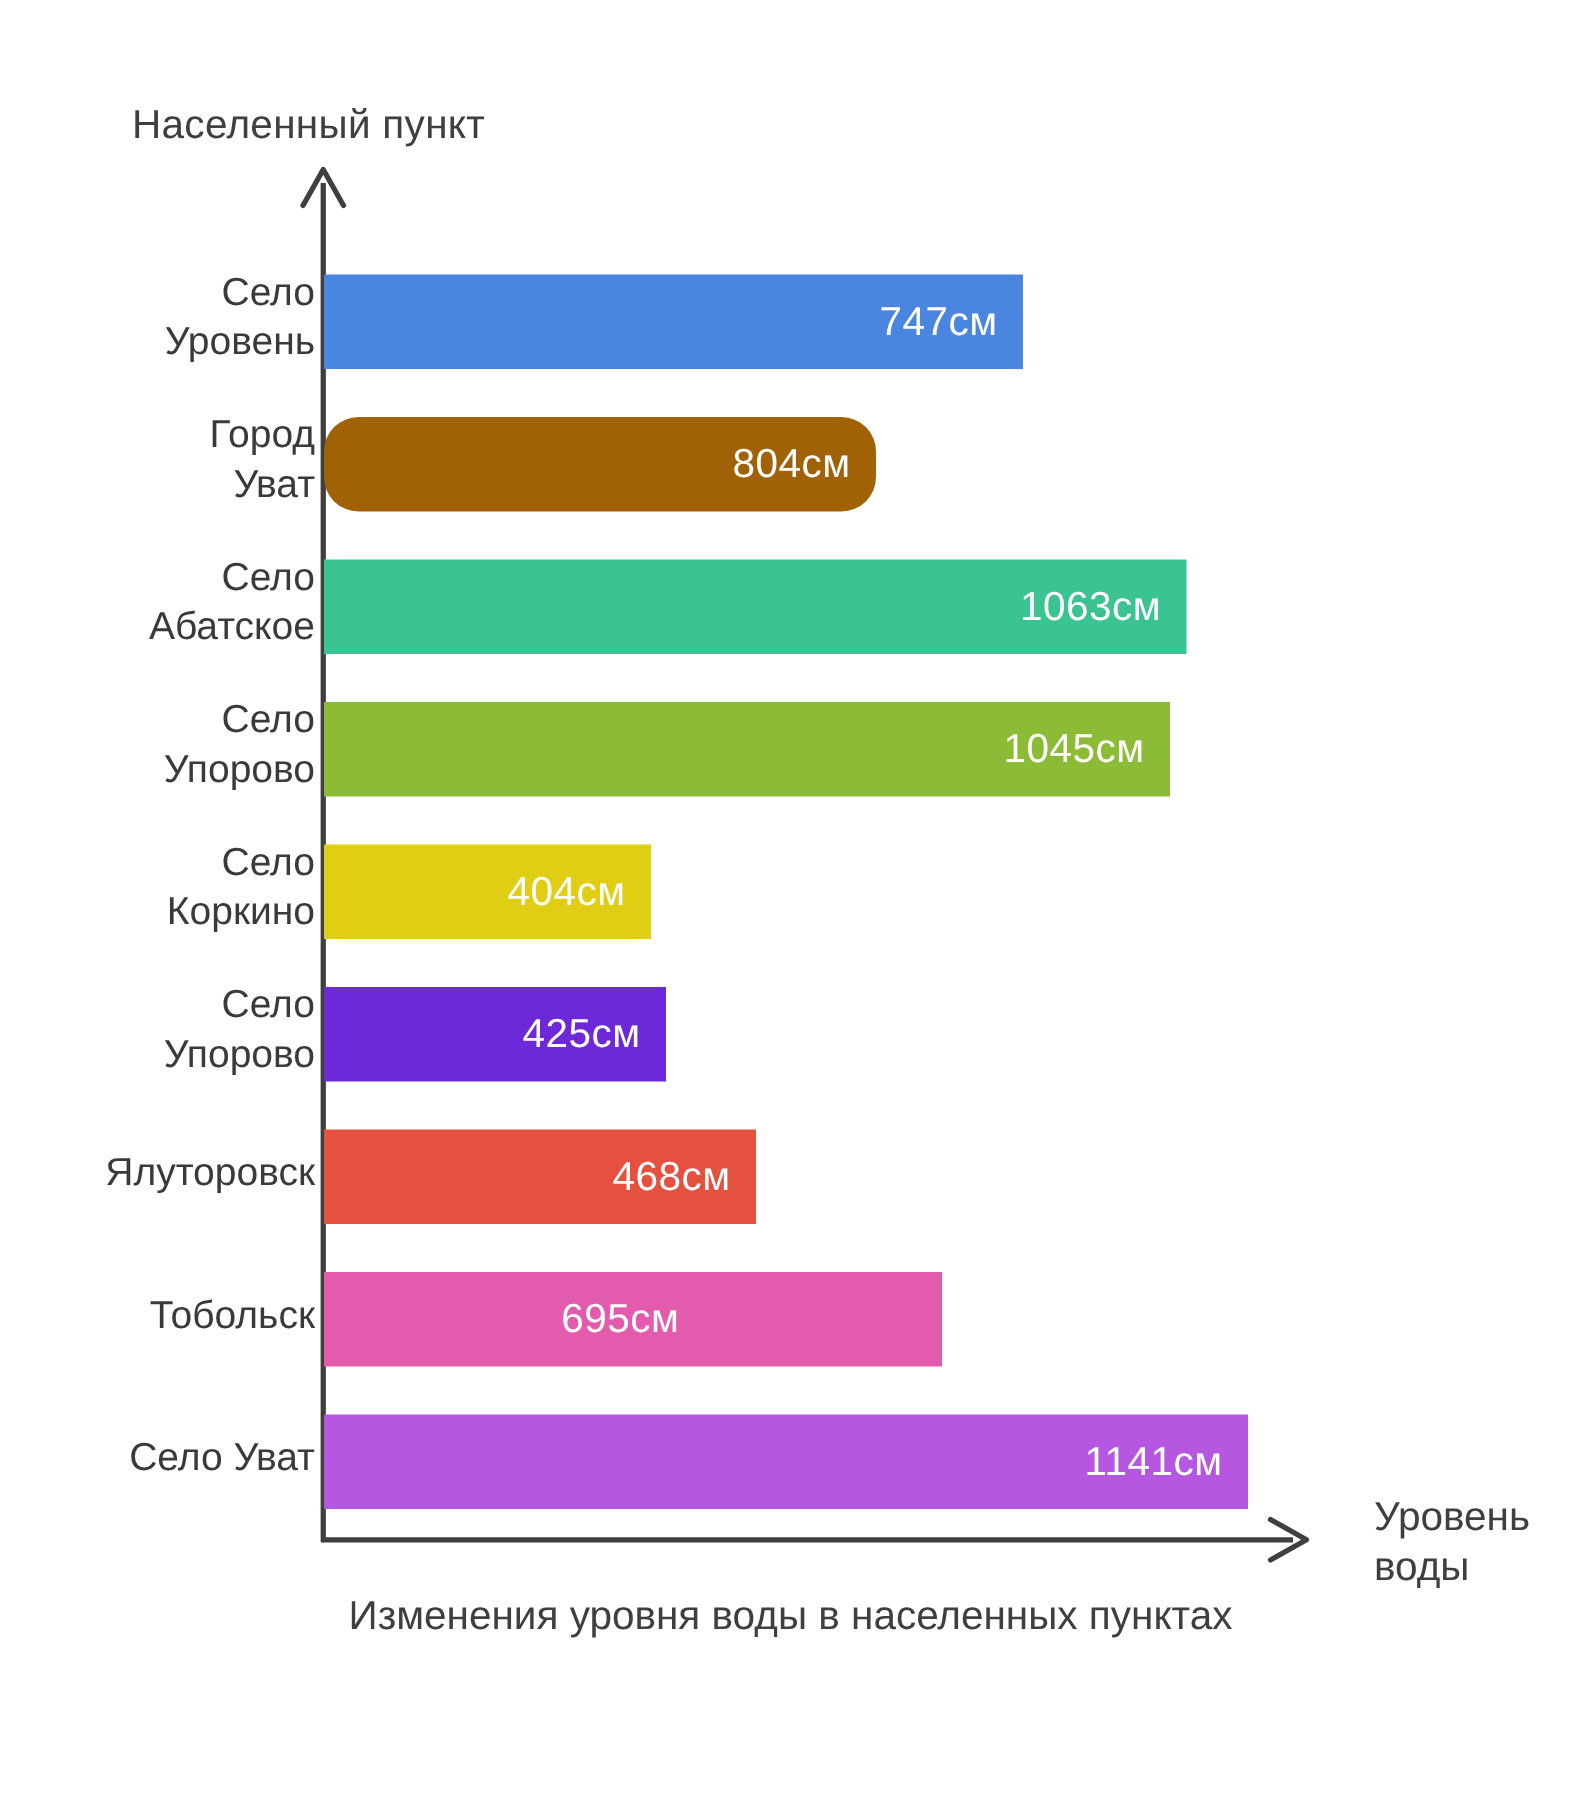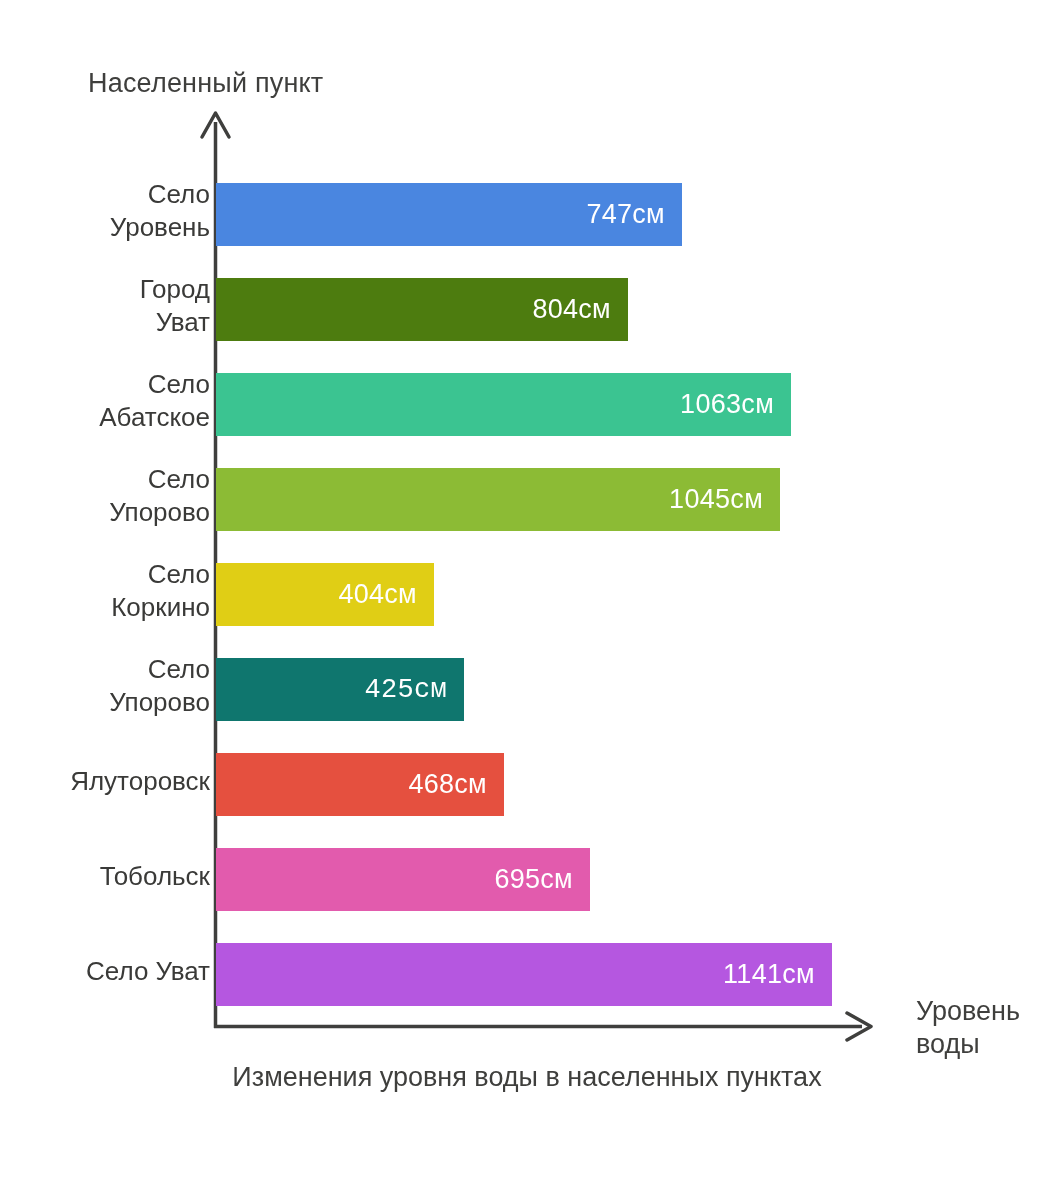--- a/index.html
+++ b/index.html
@@ -150,21 +150,21 @@
         </div>
       </div>
     </div>
 
     <div class="bar-row">
       <div class="bar-label">
         <span>Город</span><br>
         <span>Уват</span>
       </div>
       <div class="bar-track">
-        <div class="bar" style="width: 412px; background: #4d7c0f;">
+        <div class="bar" style="width: 368px; background: #a16207; border-radius: 23px;">
           <span class="bar-value">804см</span>
         </div>
       </div>
     </div>
 
     <div class="bar-row">
       <div class="bar-label">
         <span>Село</span><br>
         <span>Абатское</span>
       </div>
@@ -198,21 +198,21 @@
         </div>
       </div>
     </div>
 
     <div class="bar-row">
       <div class="bar-label">
         <span>Село</span><br>
         <span>Упорово</span>
       </div>
       <div class="bar-track">
-        <div class="bar" style="width: 248px; background: #0f766e; font-family: Liberation Mono, monospace;">
+        <div class="bar" style="width: 228px; background: #6d28d9;">
           <span class="bar-value">425см</span>
         </div>
       </div>
     </div>
 
     <div class="bar-row">
       <div class="bar-label one-line">
         <span>Ялуторовск</span>
       </div>
       <div class="bar-track">
@@ -220,21 +220,21 @@
           <span class="bar-value">468см</span>
         </div>
       </div>
     </div>
 
     <div class="bar-row">
       <div class="bar-label one-line">
         <span>Тобольск</span>
       </div>
       <div class="bar-track">
-        <div class="bar" style="width: 374px; background: rgb(226, 91, 173);">
+        <div class="bar" style="width: 412px; background: rgb(226, 91, 173); justify-content: center;">
           <span class="bar-value">695см</span>
         </div>
       </div>
     </div>
 
     <div class="bar-row">
       <div class="bar-label one-line">
         <span>Село Уват</span>
       </div>
       <div class="bar-track">

